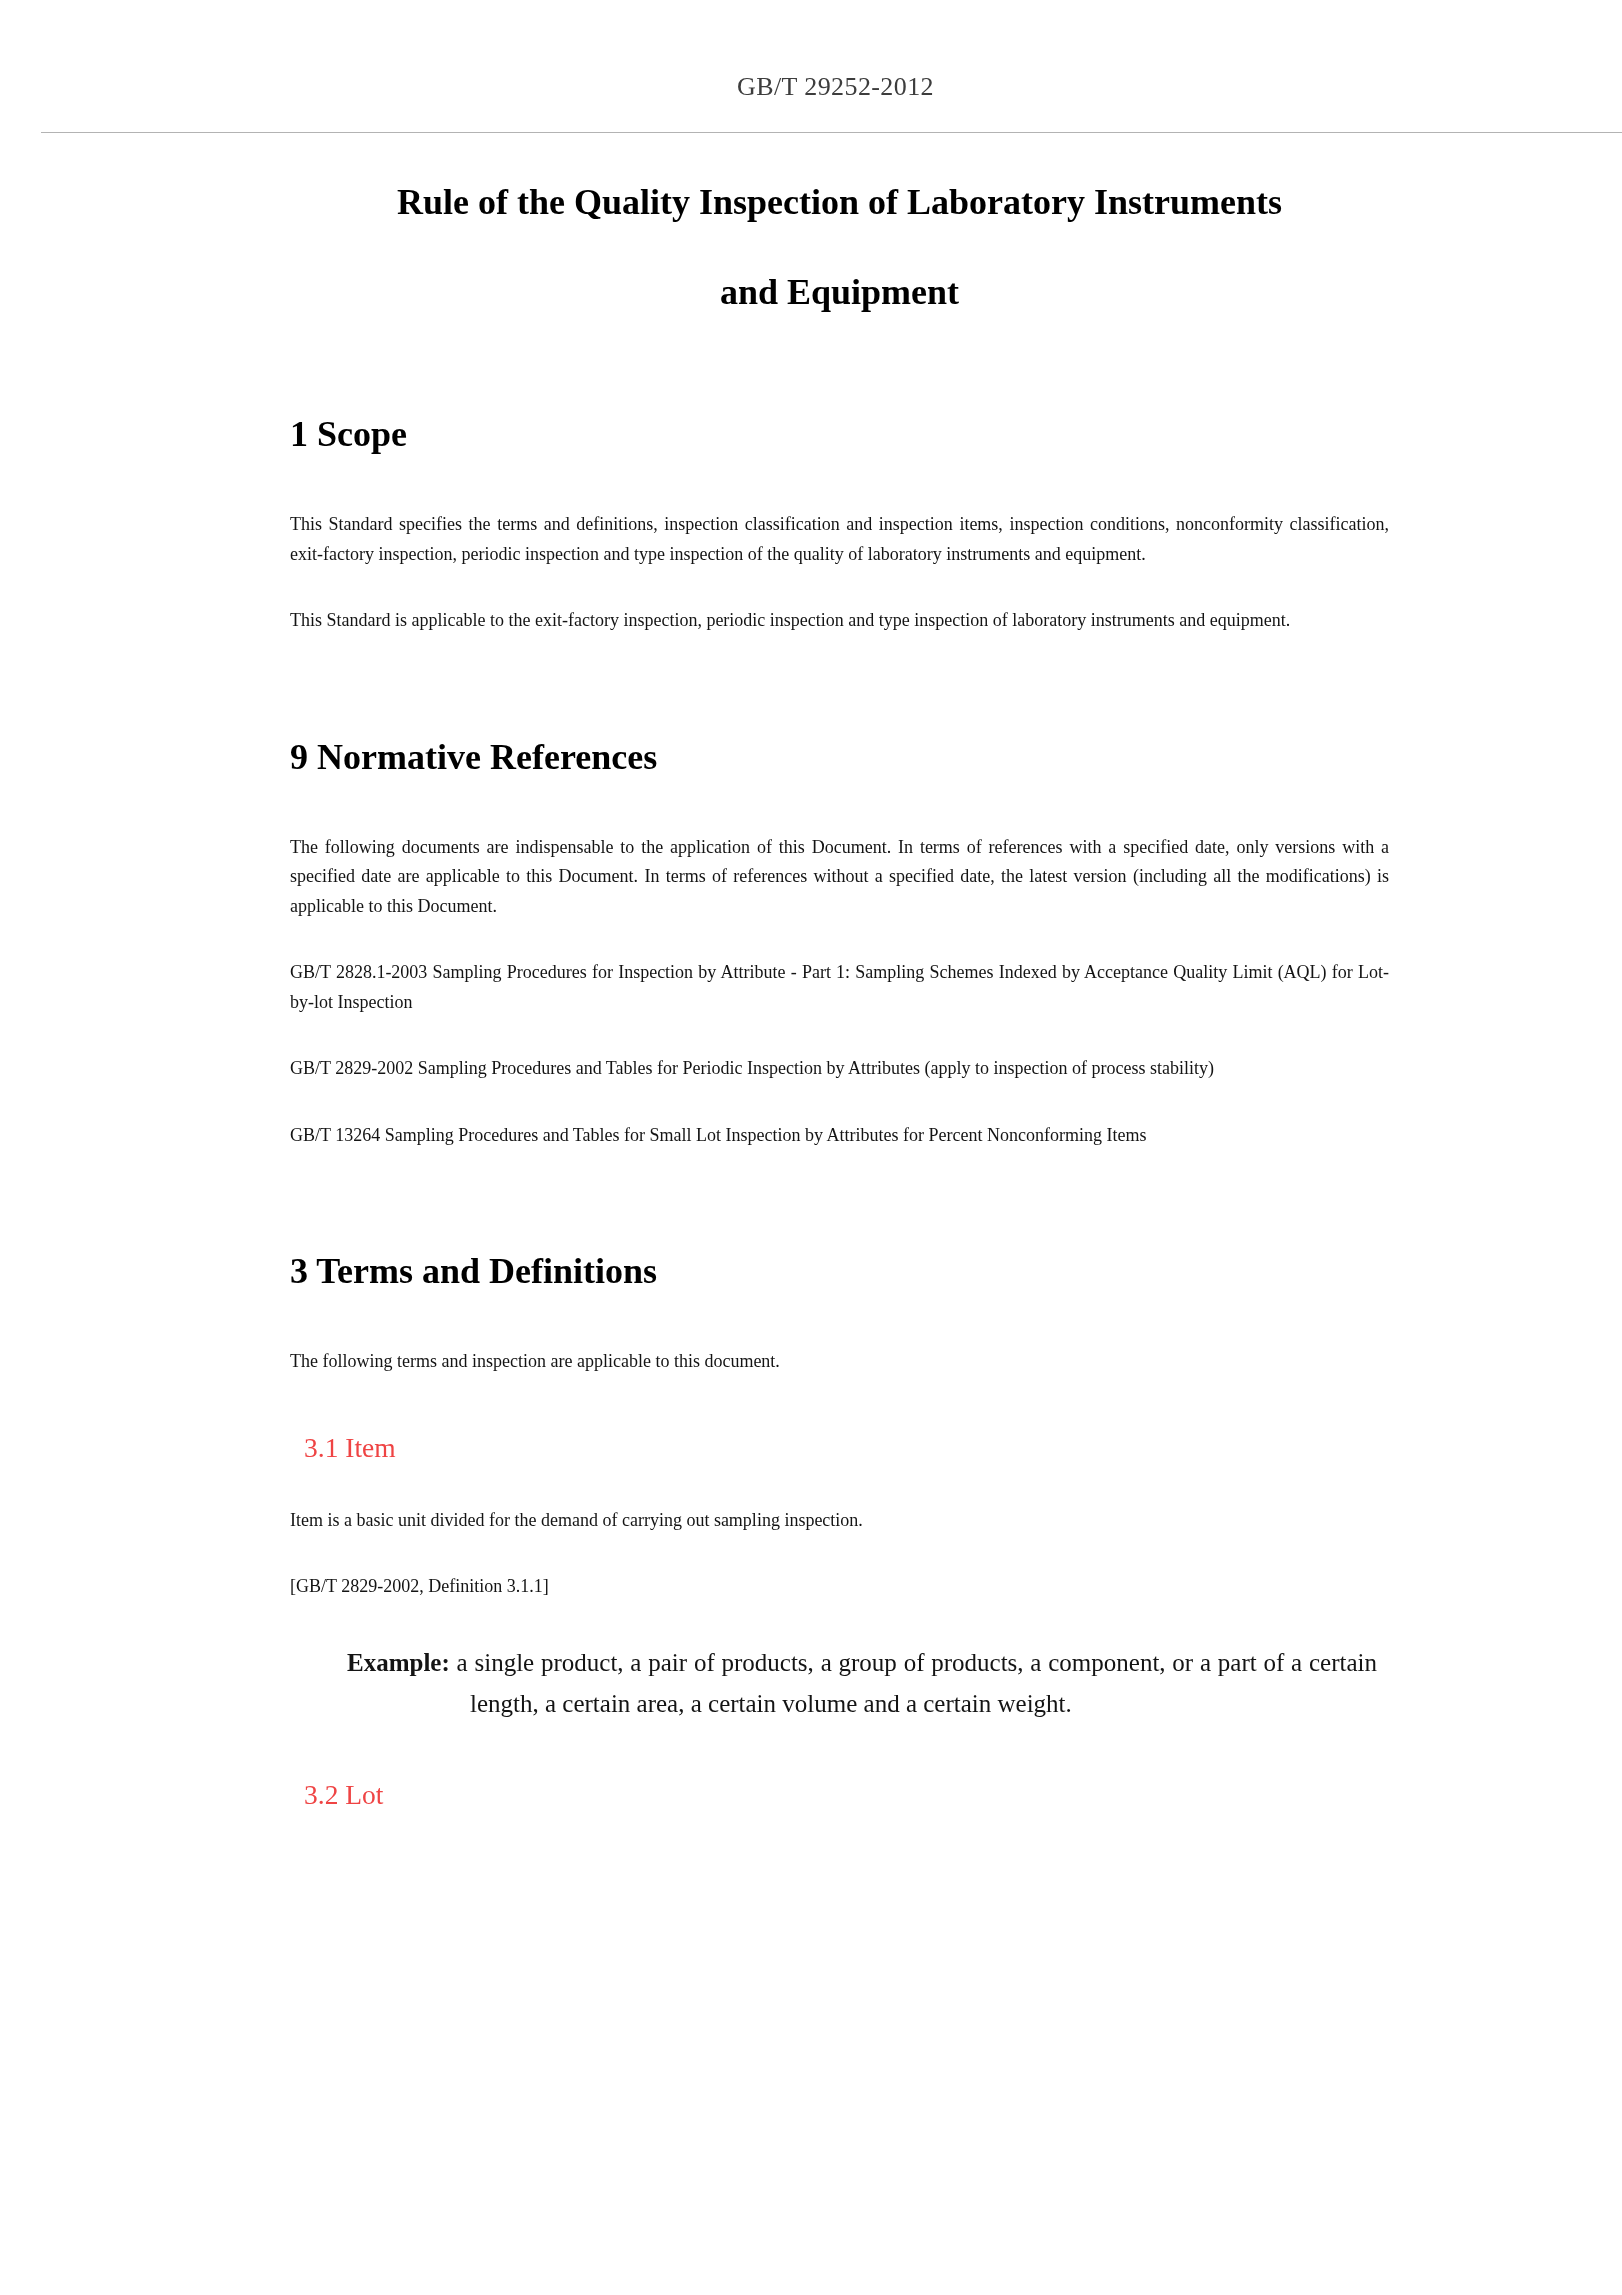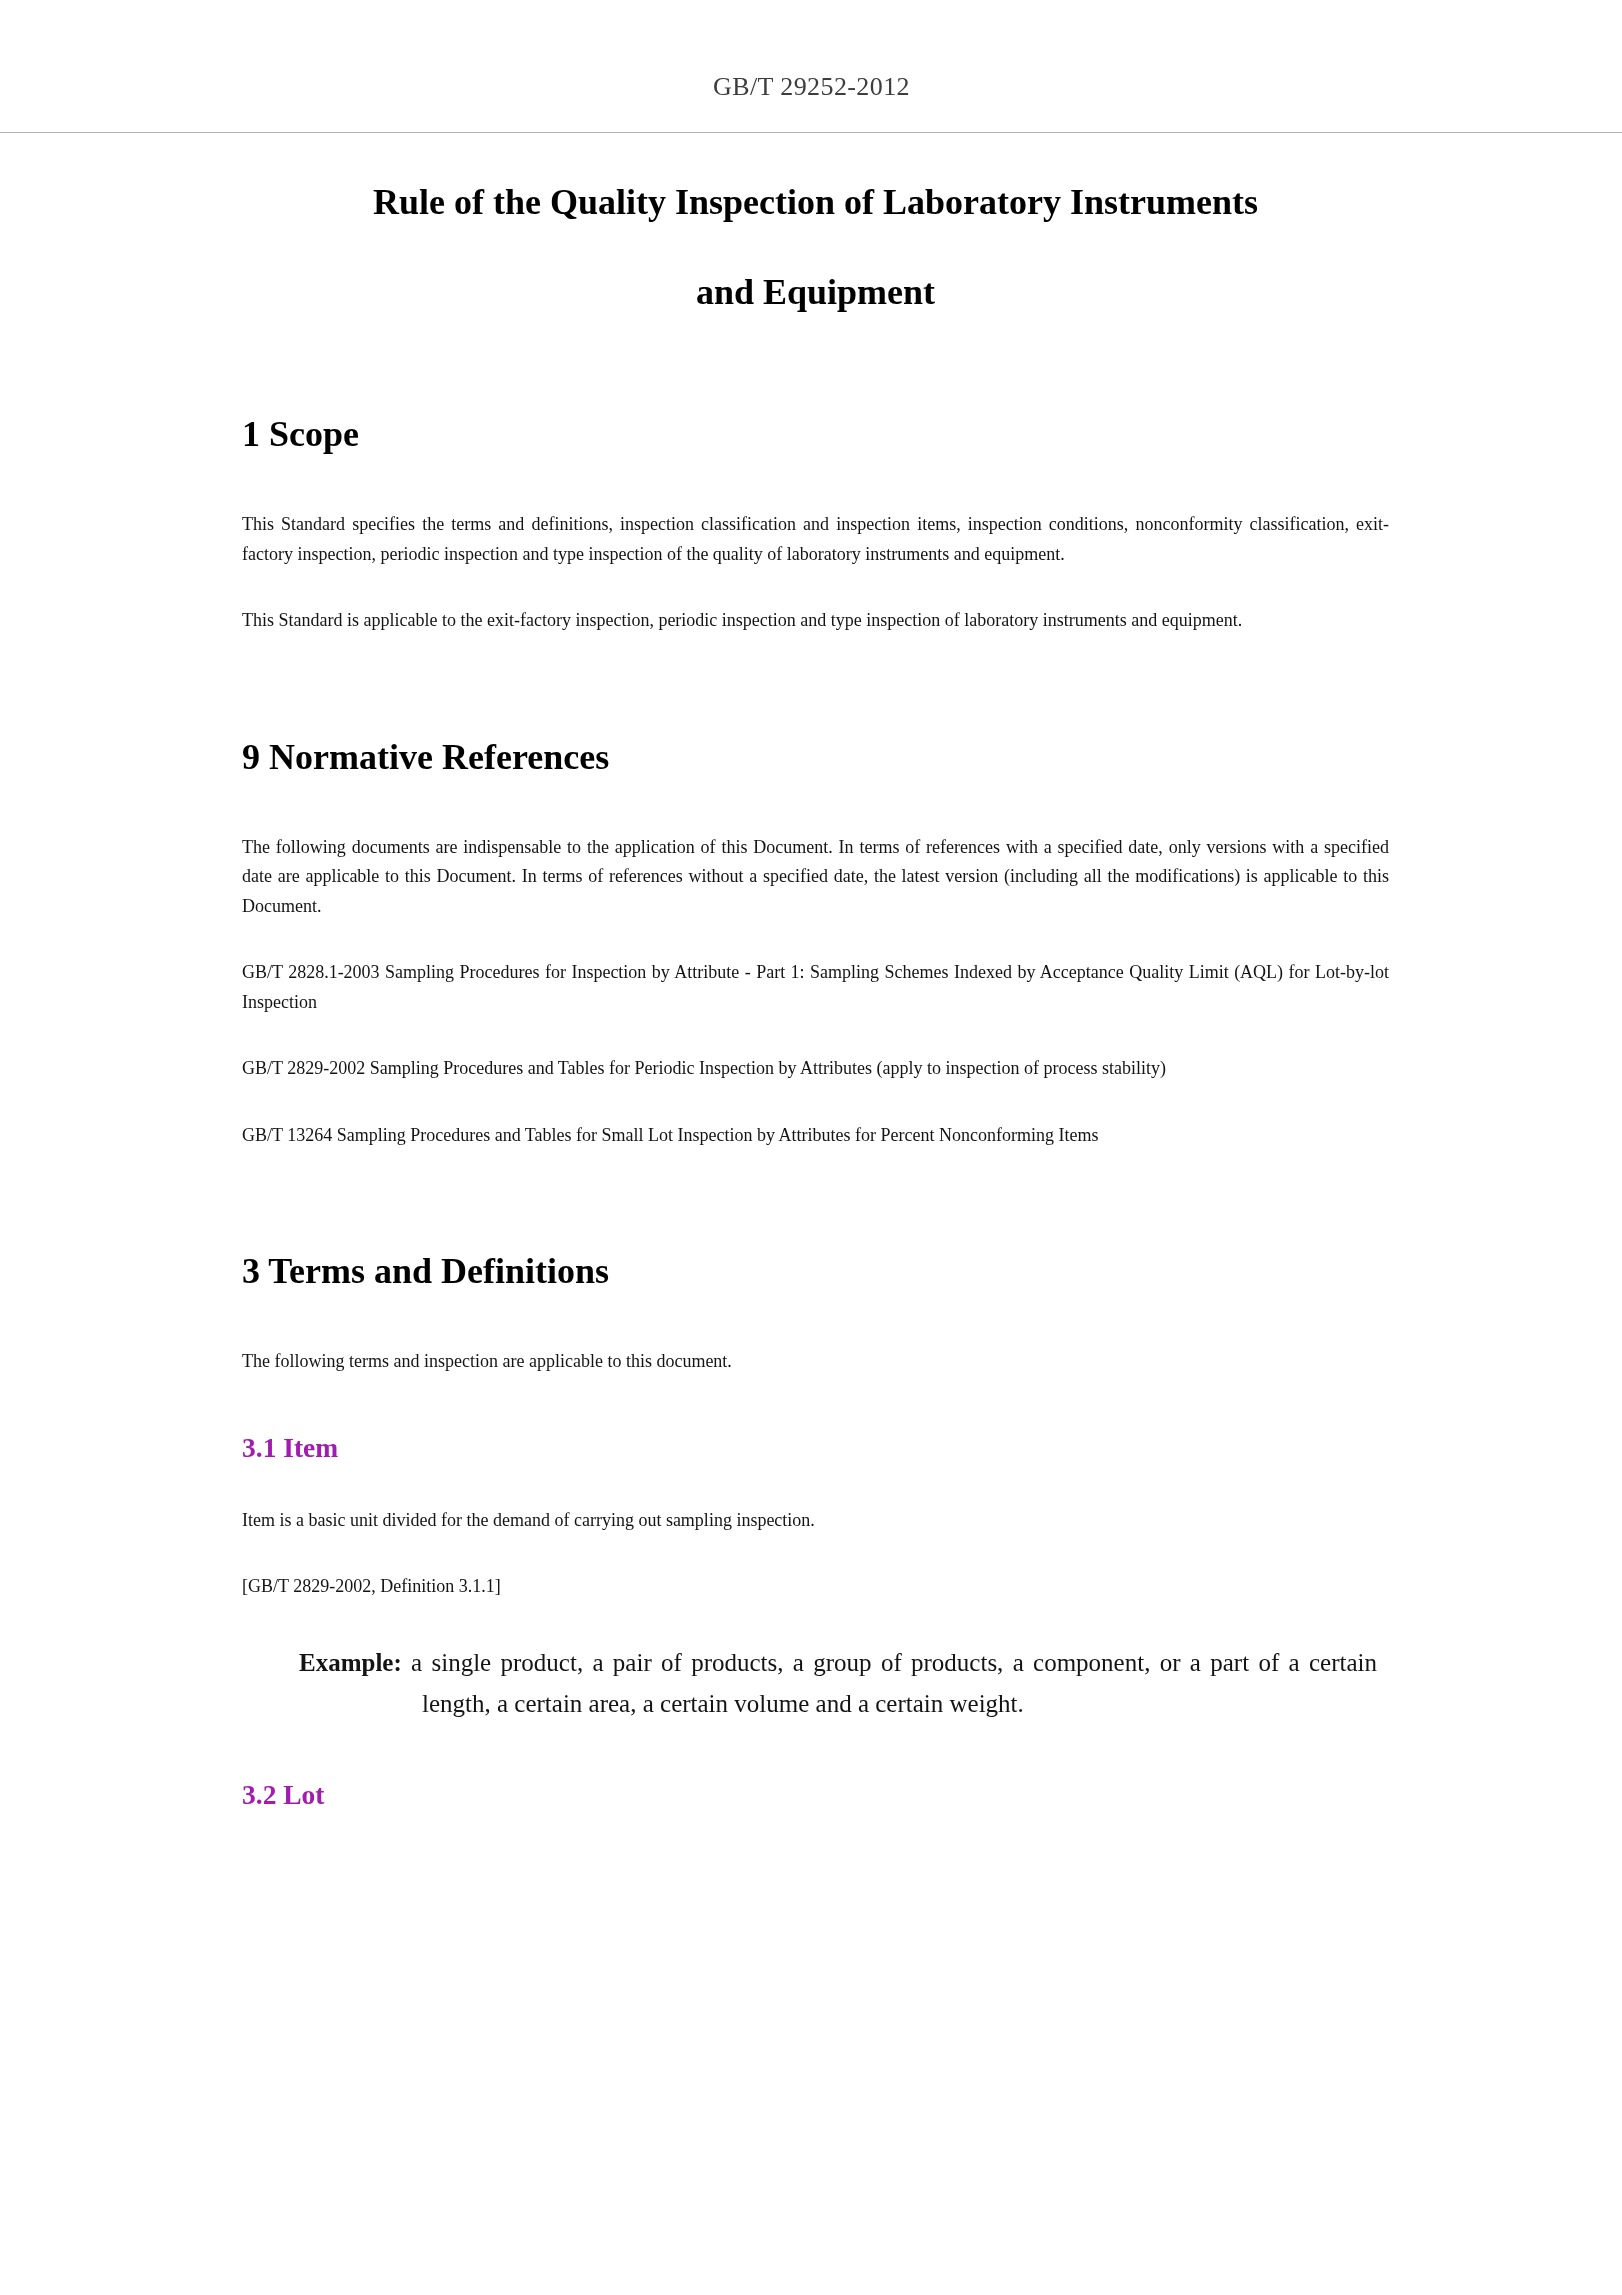--- a/index.html
+++ b/index.html
@@ -5,20 +5,21 @@
   * { margin: 0; padding: 0; box-sizing: border-box; }
   html, body { background: #ffffff; }
   .page {
     position: relative;
     width: 1623px;
     height: 2031px;
     background: #ffffff;
     font-family: "Liberation Serif", "DejaVu Serif", serif;
     color: #141414;
     overflow: hidden;
+    padding-left: 48px;
   }
   .content {
     padding: 0 234px 0 242px;
   }
   
   .doc-header { padding-top: 72px; }
   .doc-number {
     text-align: center;
     font-size: 26px;
     color: #3d3d3d;
@@ -42,23 +43,23 @@
   .title-line + .title-line { margin-top: 48px; }
   
   h2.section-heading {
     font-size: 36px;
     font-weight: bold;
     color: #000;
     margin: 100px 0 55px 0;
   }
   h3.sub-heading {
     font-size: 27.5px;
-    font-weight: bold;
-    color: #a21caf;
-    margin: 55px 0 42px 0;
+    font-weight: normal;
+    color: #ef4444;
+    margin: 55px 0 42px 14px;
   }
   
   p.body-par {
     font-size: 18px;
     line-height: 1.64;
     text-align: justify;
     margin: 37px 0;
   }
   p.example {
     font-size: 25px;

